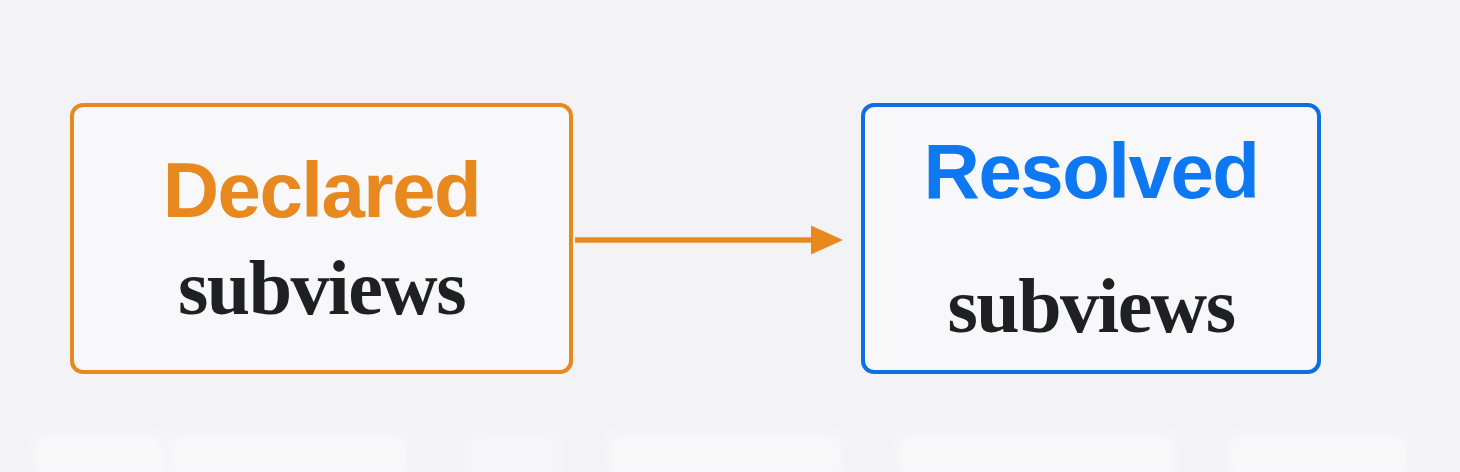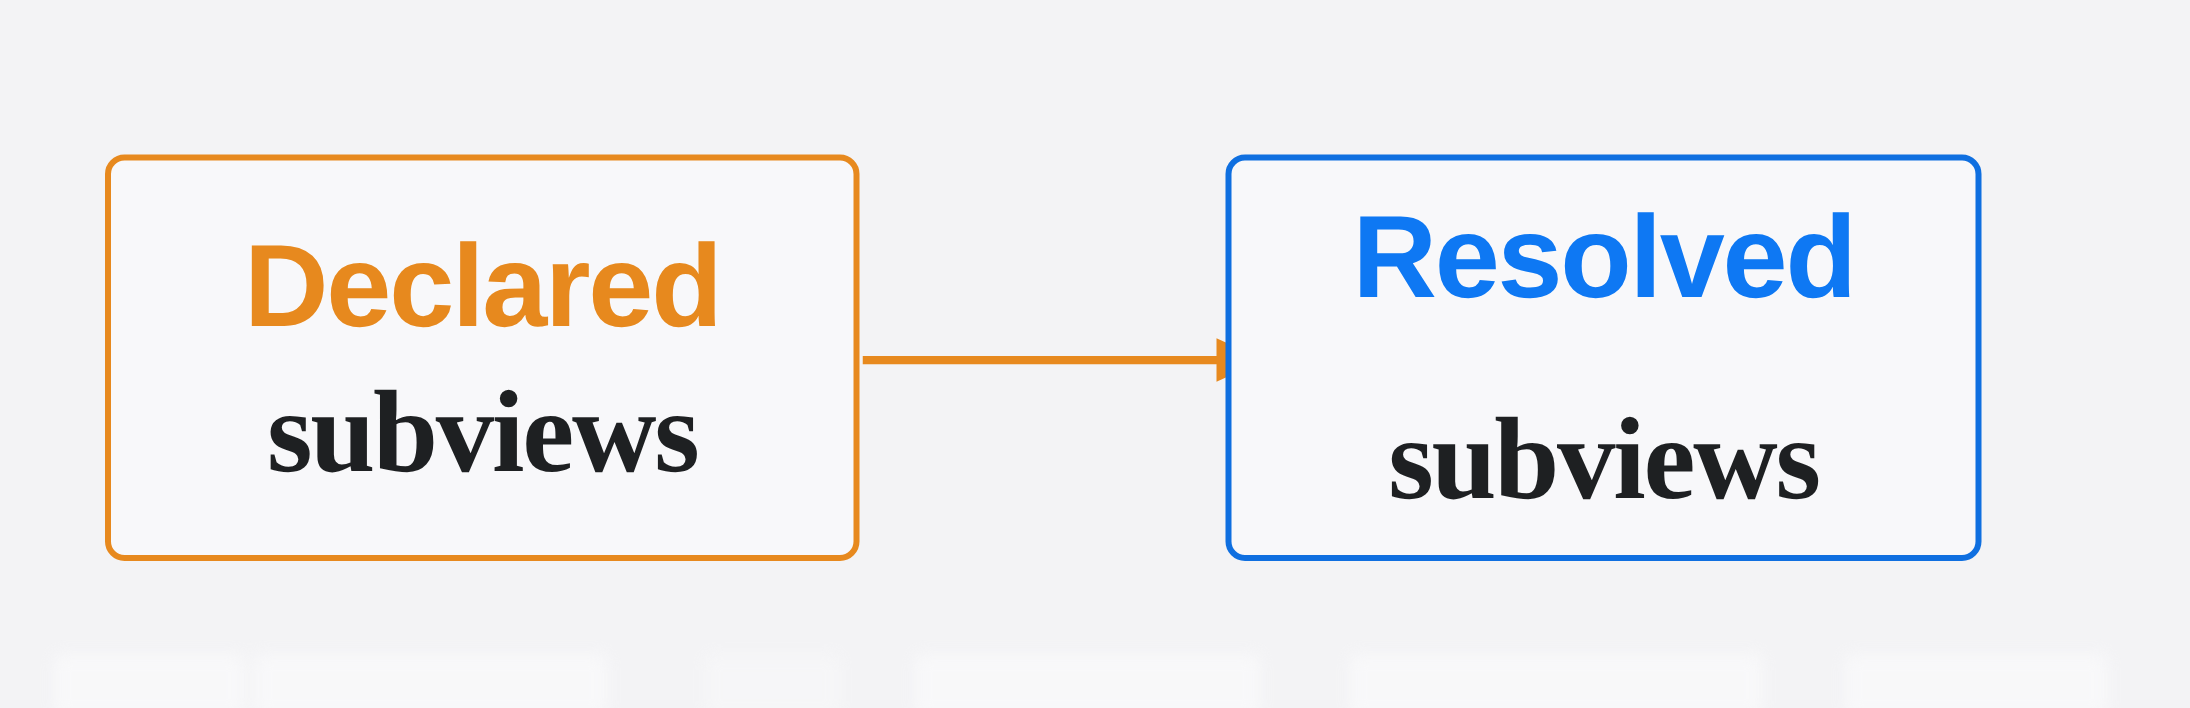--- a/index.html
+++ b/index.html
@@ -30,22 +30,22 @@
     align-items: center;
     justify-content: center;
     text-align: center;
   }
   .node-declared {
     left: 70px;
     width: 503px;
     border: 4px solid var(--orange, #E7891E);
   }
   .node-resolved {
-    left: 817px;
-    width: 504px;
+    left: 861px;
+    width: 460px;
     border: 4px solid var(--blue_border, #0F6FE0);
     gap: 37px;
   }
   .node .title,
   .node .subtitle {
     font-size: 78px;
     line-height: 98px;
     font-weight: 700;
     letter-spacing: -1.5px;
     white-space: nowrap;

